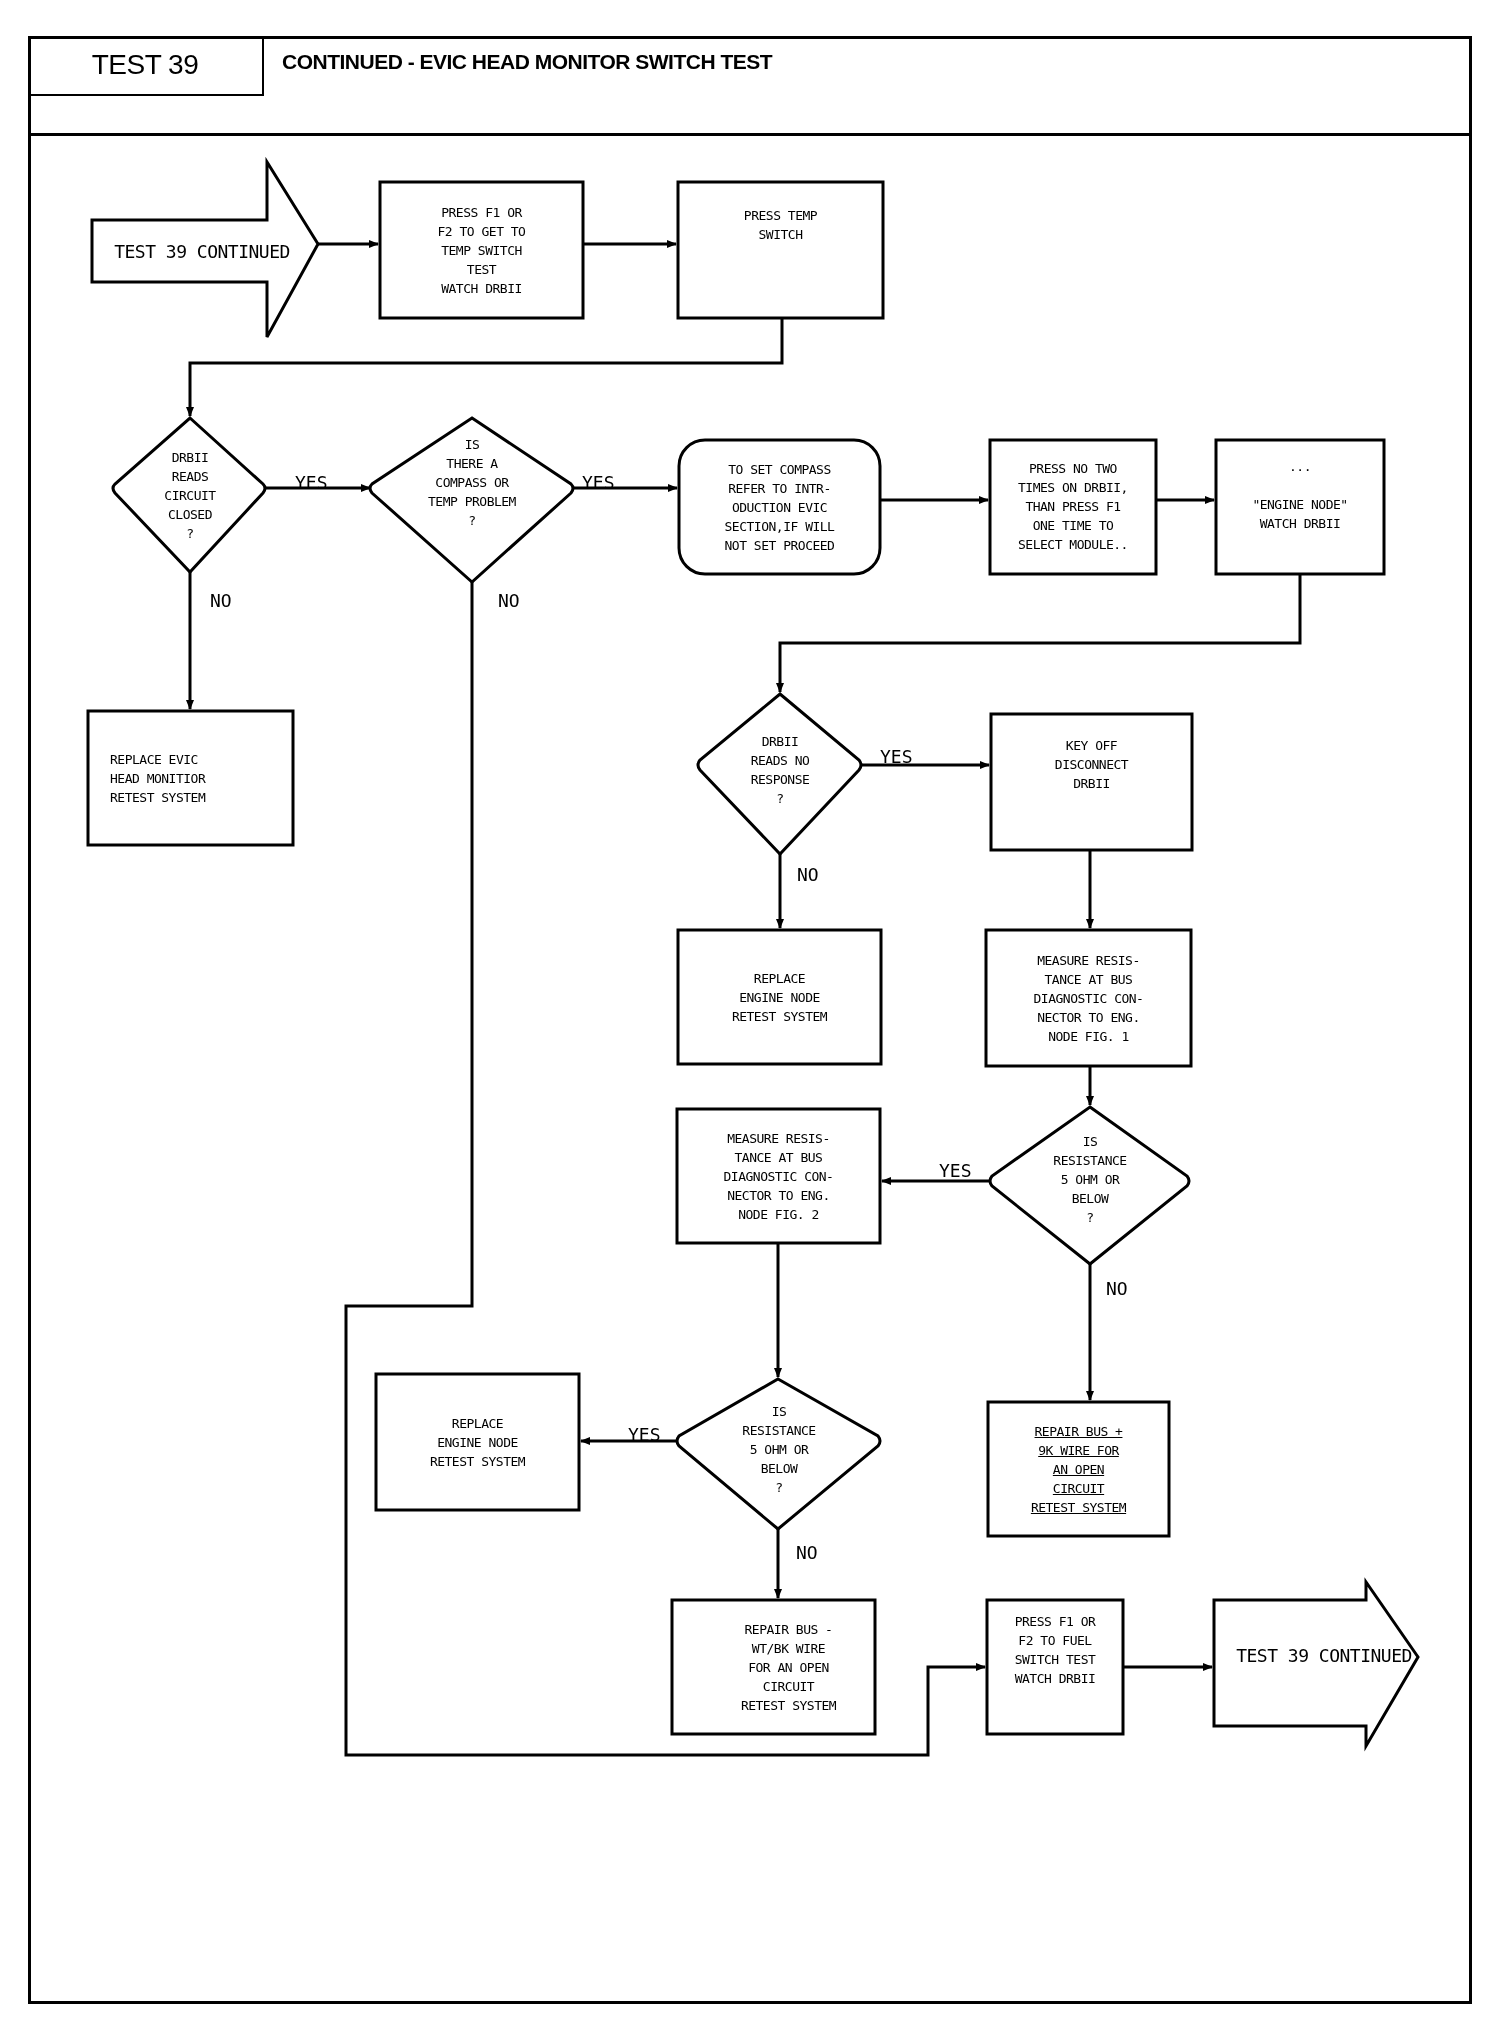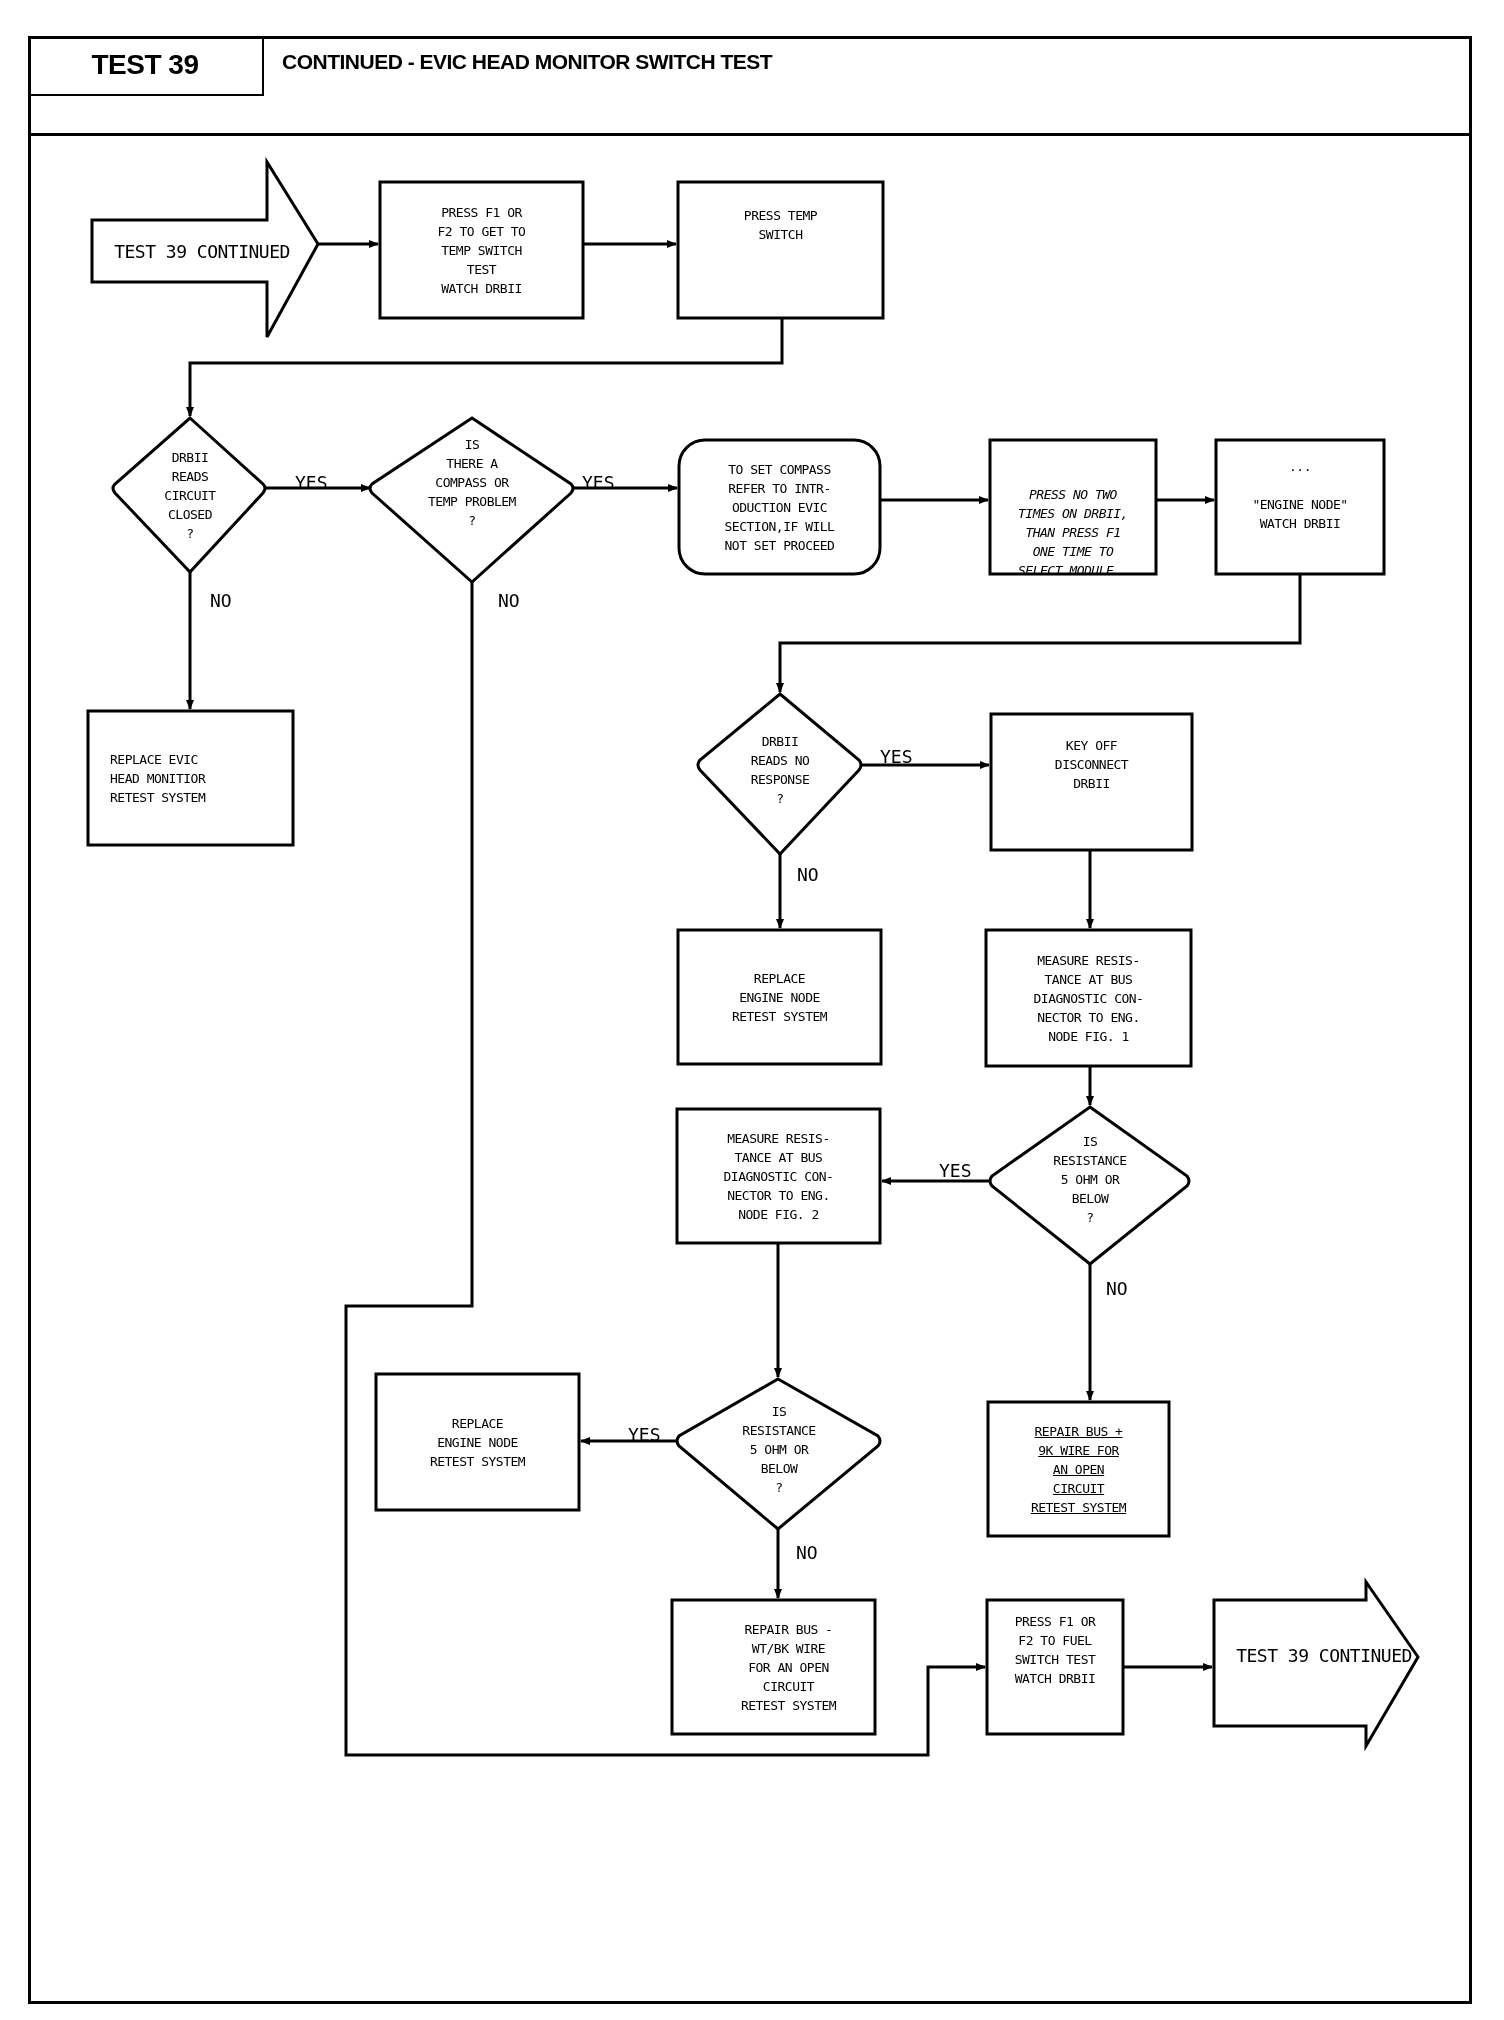--- a/index.html
+++ b/index.html
@@ -1,19 +1,19 @@
 <!DOCTYPE html>
 <html><head>
 <meta charset="utf-8">
 <style>
   html, body { margin:0; padding:0; background:#ffffff; }
   body { width:1504px; height:2020px; position:relative; overflow:hidden; font-family:"DejaVu Sans Mono", monospace; color:#000; }
   .frame { position:absolute; left:28px; top:36px; width:1444px; height:1968px; border:3px solid #000; box-sizing:border-box; }
   .hdr-rule { position:absolute; left:28px; top:133px; width:1444px; height:3px; background:#000; }
-  .test-badge { position:absolute; left:28px; top:36px; width:236px; height:60px; border-right:2px solid #000; border-bottom:2px solid #000; box-sizing:border-box; display:flex; align-items:center; justify-content:center; font-family:"Liberation Sans", sans-serif; font-weight:bold; font-size:28px; letter-spacing:-0.5px; }
+  .test-badge { position:absolute; left:28px; top:36px; width:236px; height:60px; border-right:2px solid #000; border-bottom:2px solid #000; box-sizing:border-box; display:flex; align-items:center; justify-content:center; font-family:"Liberation Sans", sans-serif; font-weight:normal; font-size:28px; letter-spacing:-0.5px; }
   .header-title { position:absolute; left:282px; top:50px; font-family:"Liberation Sans", sans-serif; font-weight:bold; font-size:21px; letter-spacing:-0.5px; }
   svg.flow { position:absolute; left:0; top:0; }
   .node-text { position:absolute; display:flex; align-items:center; justify-content:center; text-align:center; white-space:pre-line; font-family:"DejaVu Sans Mono", monospace; font-size:13px; line-height:19px; letter-spacing:-0.5px; }
   .lbl { position:absolute; font-family:"DejaVu Sans Mono", monospace; font-size:18px; }
 </style>
 </head>
 <body>
 
 <div class="frame"></div>
 <div class="test-badge">TEST 39</div>
@@ -89,21 +89,21 @@
 <div class="node-text" style="left:372px;top:418px;width:200px;height:128px;">IS
 THERE A
 COMPASS OR
 TEMP PROBLEM
 ?</div>
 <div class="node-text" style="left:679px;top:440px;width:201px;height:134px;">TO SET COMPASS
 REFER TO INTR-
 ODUCTION EVIC
 SECTION,IF WILL
 NOT SET PROCEED</div>
-<div class="node-text" style="left:990px;top:445px;width:166px;height:174px;font-style:italic;">PRESS NO TWO
+<div class="node-text" style="left:990px;top:419px;width:166px;height:174px;">PRESS NO TWO
 TIMES ON DRBII,
 THAN PRESS F1
 ONE TIME TO
 SELECT MODULE..</div>
 <div class="node-text" style="left:1216px;top:440px;width:168px;height:110px;">...
 
 "ENGINE NODE"
 WATCH DRBII</div>
 <div class="node-text" style="left:88px;top:711px;width:205px;height:134px;justify-content:flex-start;padding-left:22px;box-sizing:border-box;text-align:left;">REPLACE EVIC
 HEAD MONITIOR

